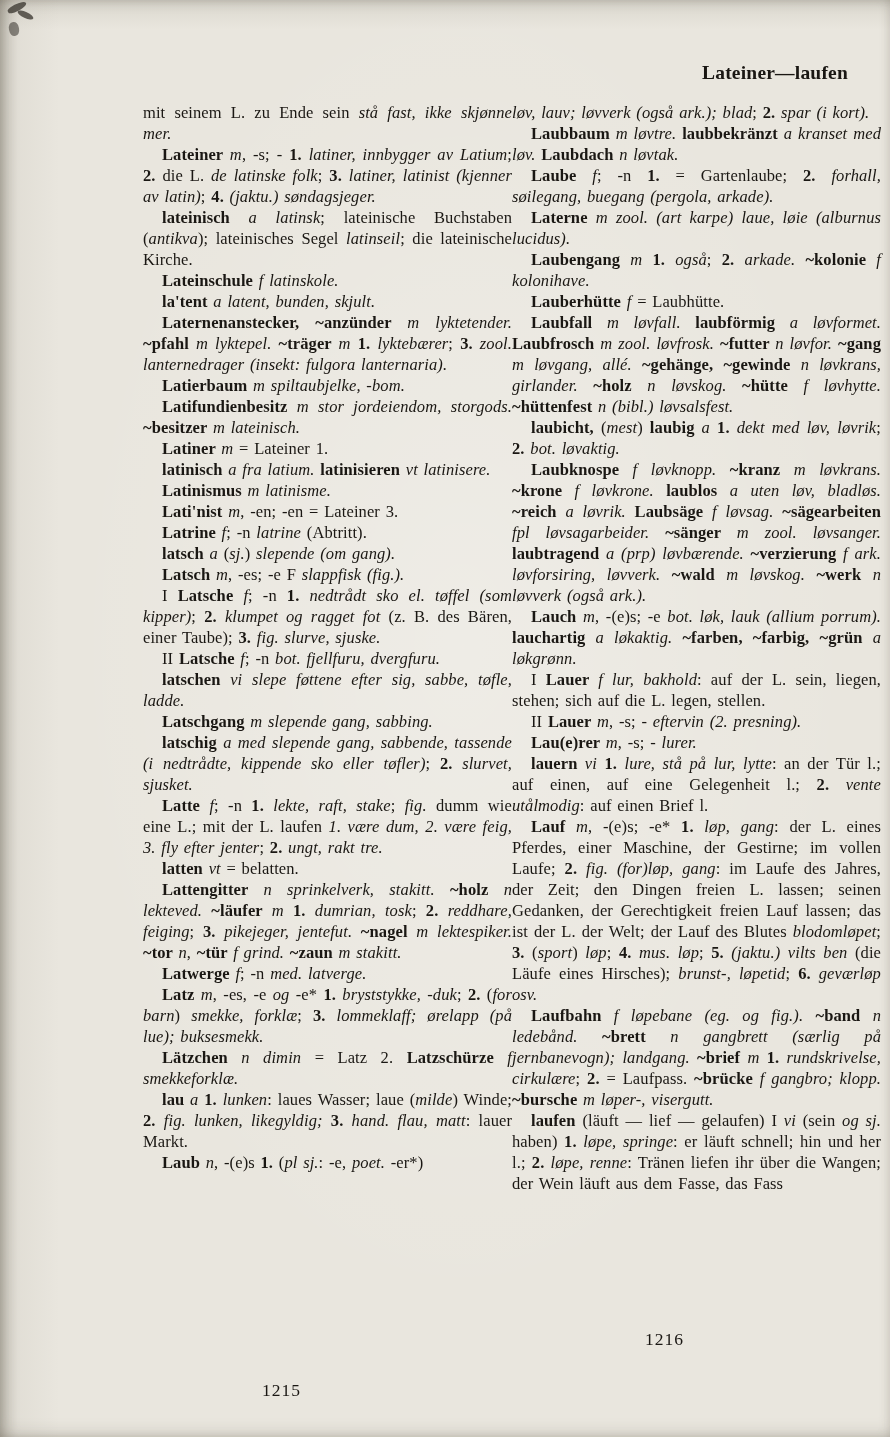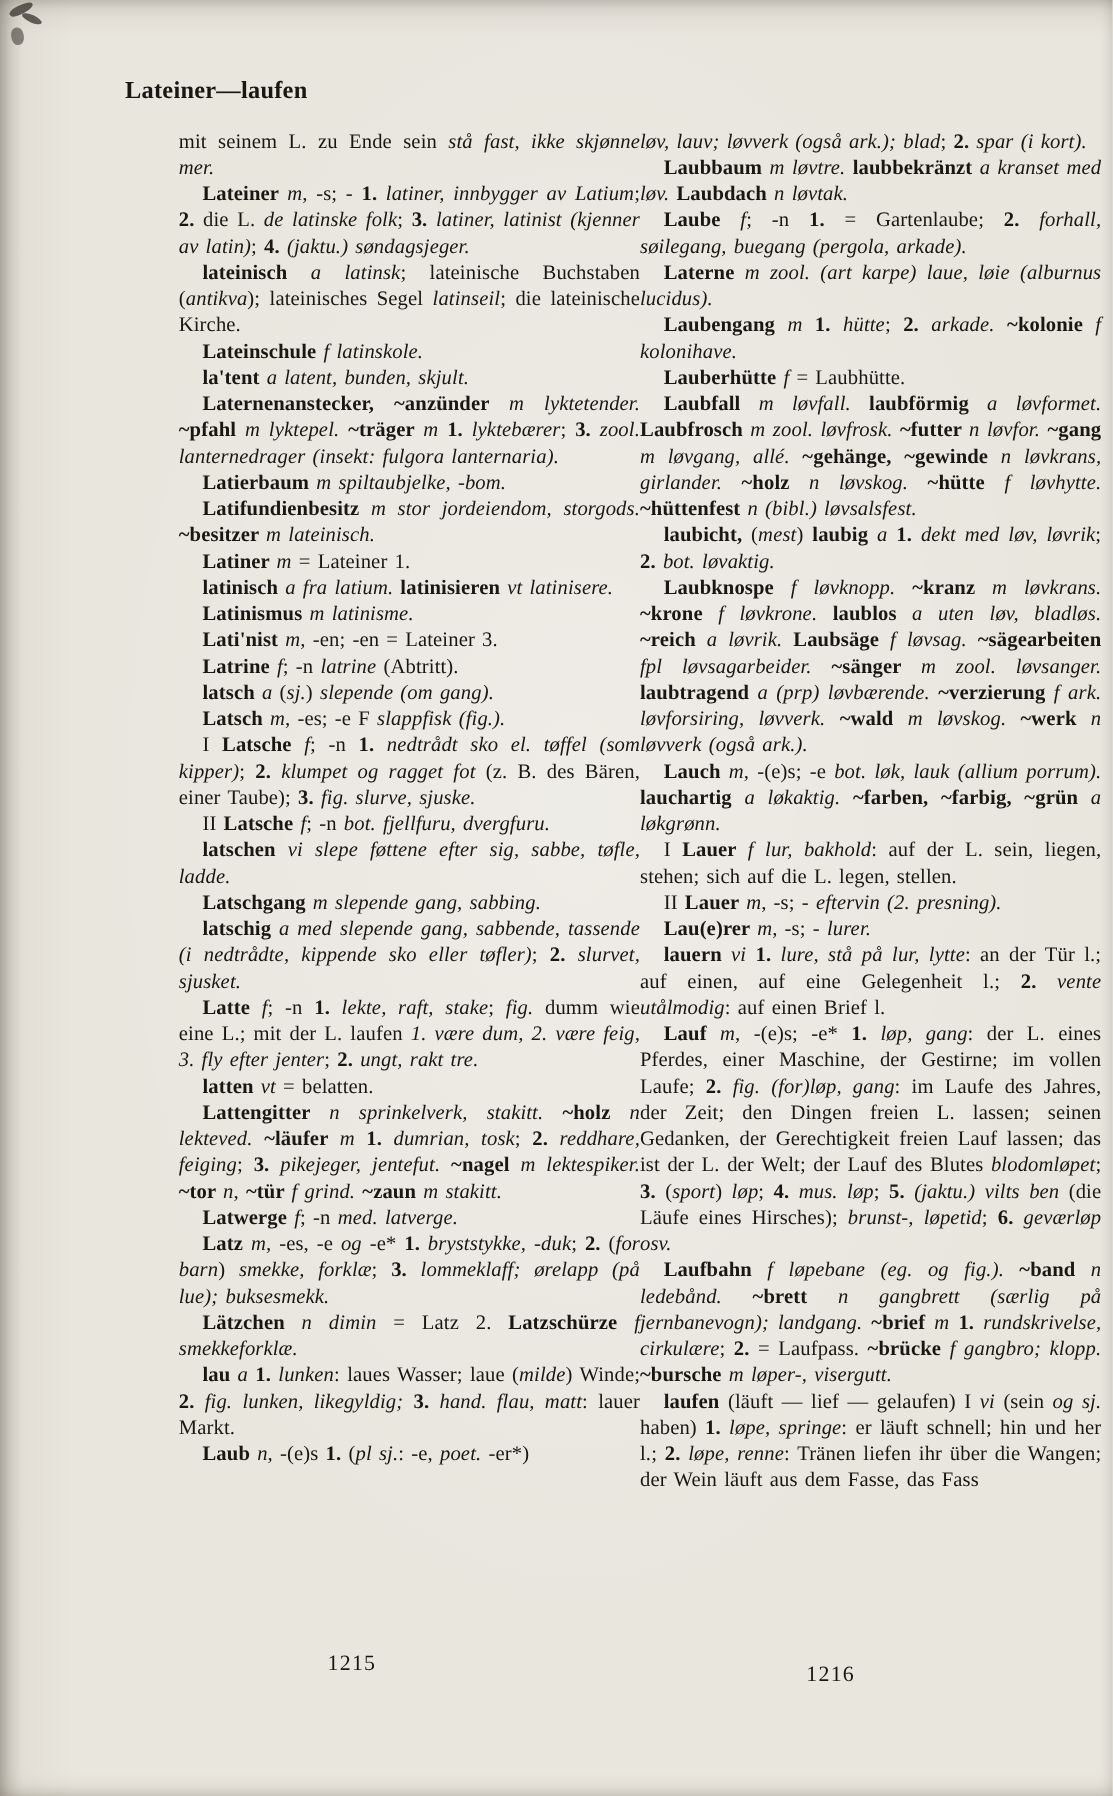--- a/index.html
+++ b/index.html
@@ -22,42 +22,42 @@
     overflow:hidden;
     font-family:"Liberation Serif", serif;
     color:var(--ink);
   }
   .artifact{position:absolute;background:#35322b;opacity:.75;}
   .artifact.a1{left:7px;top:4px;width:20px;height:7px;transform:rotate(-28deg);border-radius:40% 60% 50% 50%;}
   .artifact.a2{left:17px;top:12px;width:17px;height:6px;transform:rotate(24deg);border-radius:50%;}
   .artifact.a3{left:9px;top:22px;width:10px;height:14px;transform:rotate(-10deg);border-radius:45%;opacity:.55;}
   .running-head{
     position:absolute;top:62px;left:100px;width:748px;
-    text-align:left;font-weight:bold;font-size:19.5px;letter-spacing:.2px;
+    text-align:right;font-weight:bold;font-size:19.5px;letter-spacing:.2px;
   }
   .columns{
     position:absolute;top:102px;left:97px;width:752px;
     display:flex;margin-left:46px;
   }
   .column{
     width:369px;
     font-size:16.5px;line-height:21px;
     text-align:justify;
     word-spacing:1.5px;letter-spacing:.1px;
   }
   .entry{margin:0;text-indent:1.15em;}
   .entry.cont{text-indent:0;}
   .s-b{font-weight:bold;}
   .s-i{font-style:italic;}
   .s-r{}
   .folio{
     position:absolute;width:369px;text-align:center;
     font-size:17.5px;letter-spacing:1px;
   }
-  .folio.left{left:97px;top:1320px;}
+  .folio.left{left:97px;top:1380px;}
   .folio.right{left:480px;top:1329px;}
 </style>
 </head>
 <body>
 
 <div class="page">
   <div class="artifact a1"></div>
   <div class="artifact a2"></div>
   <div class="artifact a3"></div>
 
@@ -92,21 +92,21 @@
         <p class="entry"><span class="s-b">Latz </span><span class="s-i">m</span><span class="s-r">, -es, -e </span><span class="s-i">og </span><span class="s-r">-e* </span><span class="s-b">1. </span><span class="s-i">bryststykke, -duk</span><span class="s-r">; </span><span class="s-b">2. </span><span class="s-r">(</span><span class="s-i">for barn</span><span class="s-r">) </span><span class="s-i">smekke, forklæ</span><span class="s-r">; </span><span class="s-b">3. </span><span class="s-i">lommeklaff; ørelapp (på lue); buksesmekk.</span></p>
         <p class="entry"><span class="s-b">Lätzchen </span><span class="s-i">n dimin </span><span class="s-r">= Latz 2. </span><span class="s-b">Latzschürze </span><span class="s-i">f smekkeforklæ.</span></p>
         <p class="entry"><span class="s-b">lau </span><span class="s-i">a </span><span class="s-b">1. </span><span class="s-i">lunken</span><span class="s-r">: laues Wasser; laue (</span><span class="s-i">milde</span><span class="s-r">) Winde; </span><span class="s-b">2. </span><span class="s-i">fig. lunken, likegyldig; </span><span class="s-b">3. </span><span class="s-i">hand. flau, matt</span><span class="s-r">: lauer Markt.</span></p>
         <p class="entry"><span class="s-b">Laub </span><span class="s-i">n</span><span class="s-r">, -(e)s </span><span class="s-b">1. </span><span class="s-r">(</span><span class="s-i">pl sj.</span><span class="s-r">: -e, </span><span class="s-i">poet. </span><span class="s-r">-er*)</span></p>
       </div>
     <div class="column">
         <p class="entry cont"><span class="s-i">løv, lauv; løvverk (også ark.); blad</span><span class="s-r">; </span><span class="s-b">2. </span><span class="s-i">spar (i kort).</span></p>
         <p class="entry"><span class="s-b">Laubbaum </span><span class="s-i">m løvtre. </span><span class="s-b">laubbekränzt </span><span class="s-i">a kranset med løv. </span><span class="s-b">Laubdach </span><span class="s-i">n løvtak.</span></p>
         <p class="entry"><span class="s-b">Laube </span><span class="s-i">f</span><span class="s-r">; -n </span><span class="s-b">1. </span><span class="s-r">= Gartenlaube; </span><span class="s-b">2. </span><span class="s-i">forhall, søilegang, buegang (pergola, arkade).</span></p>
         <p class="entry"><span class="s-b">Laterne </span><span class="s-i">m zool. (art karpe) laue, løie (alburnus lucidus).</span></p>
-        <p class="entry"><span class="s-b">Laubengang </span><span class="s-i">m </span><span class="s-b">1. </span><span class="s-i">hütte</span><span class="s-r">; </span><span class="s-b">2. </span><span class="s-i">arkade. </span><span class="s-b">~kolonie </span><span class="s-i">f kolonihave.</span></p>
+        <p class="entry"><span class="s-b">Laubengang </span><span class="s-i">m </span><span class="s-b">1. </span><span class="s-i">også</span><span class="s-r">; </span><span class="s-b">2. </span><span class="s-i">arkade. </span><span class="s-b">~kolonie </span><span class="s-i">f kolonihave.</span></p>
         <p class="entry"><span class="s-b">Lauberhütte </span><span class="s-i">f </span><span class="s-r">= Laubhütte.</span></p>
         <p class="entry"><span class="s-b">Laubfall </span><span class="s-i">m løvfall. </span><span class="s-b">laubförmig </span><span class="s-i">a løvformet. </span><span class="s-b">Laubfrosch </span><span class="s-i">m zool. løvfrosk. </span><span class="s-b">~futter </span><span class="s-i">n løvfor. </span><span class="s-b">~gang </span><span class="s-i">m løvgang, allé. </span><span class="s-b">~gehänge, ~gewinde </span><span class="s-i">n løvkrans, girlander. </span><span class="s-b">~holz </span><span class="s-i">n løvskog. </span><span class="s-b">~hütte </span><span class="s-i">f løvhytte. </span><span class="s-b">~hüttenfest </span><span class="s-i">n (bibl.) løvsalsfest.</span></p>
         <p class="entry"><span class="s-b">laubicht, </span><span class="s-r">(</span><span class="s-i">mest</span><span class="s-r">) </span><span class="s-b">laubig </span><span class="s-i">a </span><span class="s-b">1. </span><span class="s-i">dekt med løv, løvrik</span><span class="s-r">; </span><span class="s-b">2. </span><span class="s-i">bot. løvaktig.</span></p>
         <p class="entry"><span class="s-b">Laubknospe </span><span class="s-i">f løvknopp. </span><span class="s-b">~kranz </span><span class="s-i">m løvkrans. </span><span class="s-b">~krone </span><span class="s-i">f løvkrone. </span><span class="s-b">laublos </span><span class="s-i">a uten løv, bladløs. </span><span class="s-b">~reich </span><span class="s-i">a løvrik. </span><span class="s-b">Laubsäge </span><span class="s-i">f løvsag. </span><span class="s-b">~sägearbeiten </span><span class="s-i">fpl løvsagarbeider. </span><span class="s-b">~sänger </span><span class="s-i">m zool. løvsanger. </span><span class="s-b">laubtragend </span><span class="s-i">a (prp) løvbærende. </span><span class="s-b">~verzierung </span><span class="s-i">f ark. løvforsiring, løvverk. </span><span class="s-b">~wald </span><span class="s-i">m løvskog. </span><span class="s-b">~werk </span><span class="s-i">n løvverk (også ark.).</span></p>
         <p class="entry"><span class="s-b">Lauch </span><span class="s-i">m</span><span class="s-r">, -(e)s; -e </span><span class="s-i">bot. løk, lauk (allium porrum). </span><span class="s-b">lauchartig </span><span class="s-i">a løkaktig. </span><span class="s-b">~farben, ~farbig, ~grün </span><span class="s-i">a løkgrønn.</span></p>
         <p class="entry"><span class="s-r">I </span><span class="s-b">Lauer </span><span class="s-i">f lur, bakhold</span><span class="s-r">: auf der L. sein, liegen, stehen; sich auf die L. legen, stellen.</span></p>
         <p class="entry"><span class="s-r">II </span><span class="s-b">Lauer </span><span class="s-i">m</span><span class="s-r">, -s; - </span><span class="s-i">eftervin (2. presning).</span></p>
         <p class="entry"><span class="s-b">Lau(e)rer </span><span class="s-i">m</span><span class="s-r">, -s; - </span><span class="s-i">lurer.</span></p>
         <p class="entry"><span class="s-b">lauern </span><span class="s-i">vi </span><span class="s-b">1. </span><span class="s-i">lure, stå på lur, lytte</span><span class="s-r">: an der Tür l.; auf einen, auf eine Gelegenheit l.; </span><span class="s-b">2. </span><span class="s-i">vente utålmodig</span><span class="s-r">: auf einen Brief l.</span></p>
         <p class="entry"><span class="s-b">Lauf </span><span class="s-i">m</span><span class="s-r">, -(e)s; -e* </span><span class="s-b">1. </span><span class="s-i">løp, gang</span><span class="s-r">: der L. eines Pferdes, einer Maschine, der Gestirne; im vollen Laufe; </span><span class="s-b">2. </span><span class="s-i">fig. (for)løp, gang</span><span class="s-r">: im Laufe des Jahres, der Zeit; den Dingen freien L. lassen; seinen Gedanken, der Gerechtigkeit freien Lauf lassen; das ist der L. der Welt; der Lauf des Blutes </span><span class="s-i">blodomløpet</span><span class="s-r">; </span><span class="s-b">3. </span><span class="s-r">(</span><span class="s-i">sport</span><span class="s-r">) </span><span class="s-i">løp</span><span class="s-r">; </span><span class="s-b">4. </span><span class="s-i">mus. løp</span><span class="s-r">; </span><span class="s-b">5. </span><span class="s-i">(jaktu.) vilts ben </span><span class="s-r">(die Läufe eines Hirsches); </span><span class="s-i">brunst-, løpetid</span><span class="s-r">; </span><span class="s-b">6. </span><span class="s-i">geværløp osv.</span></p>

